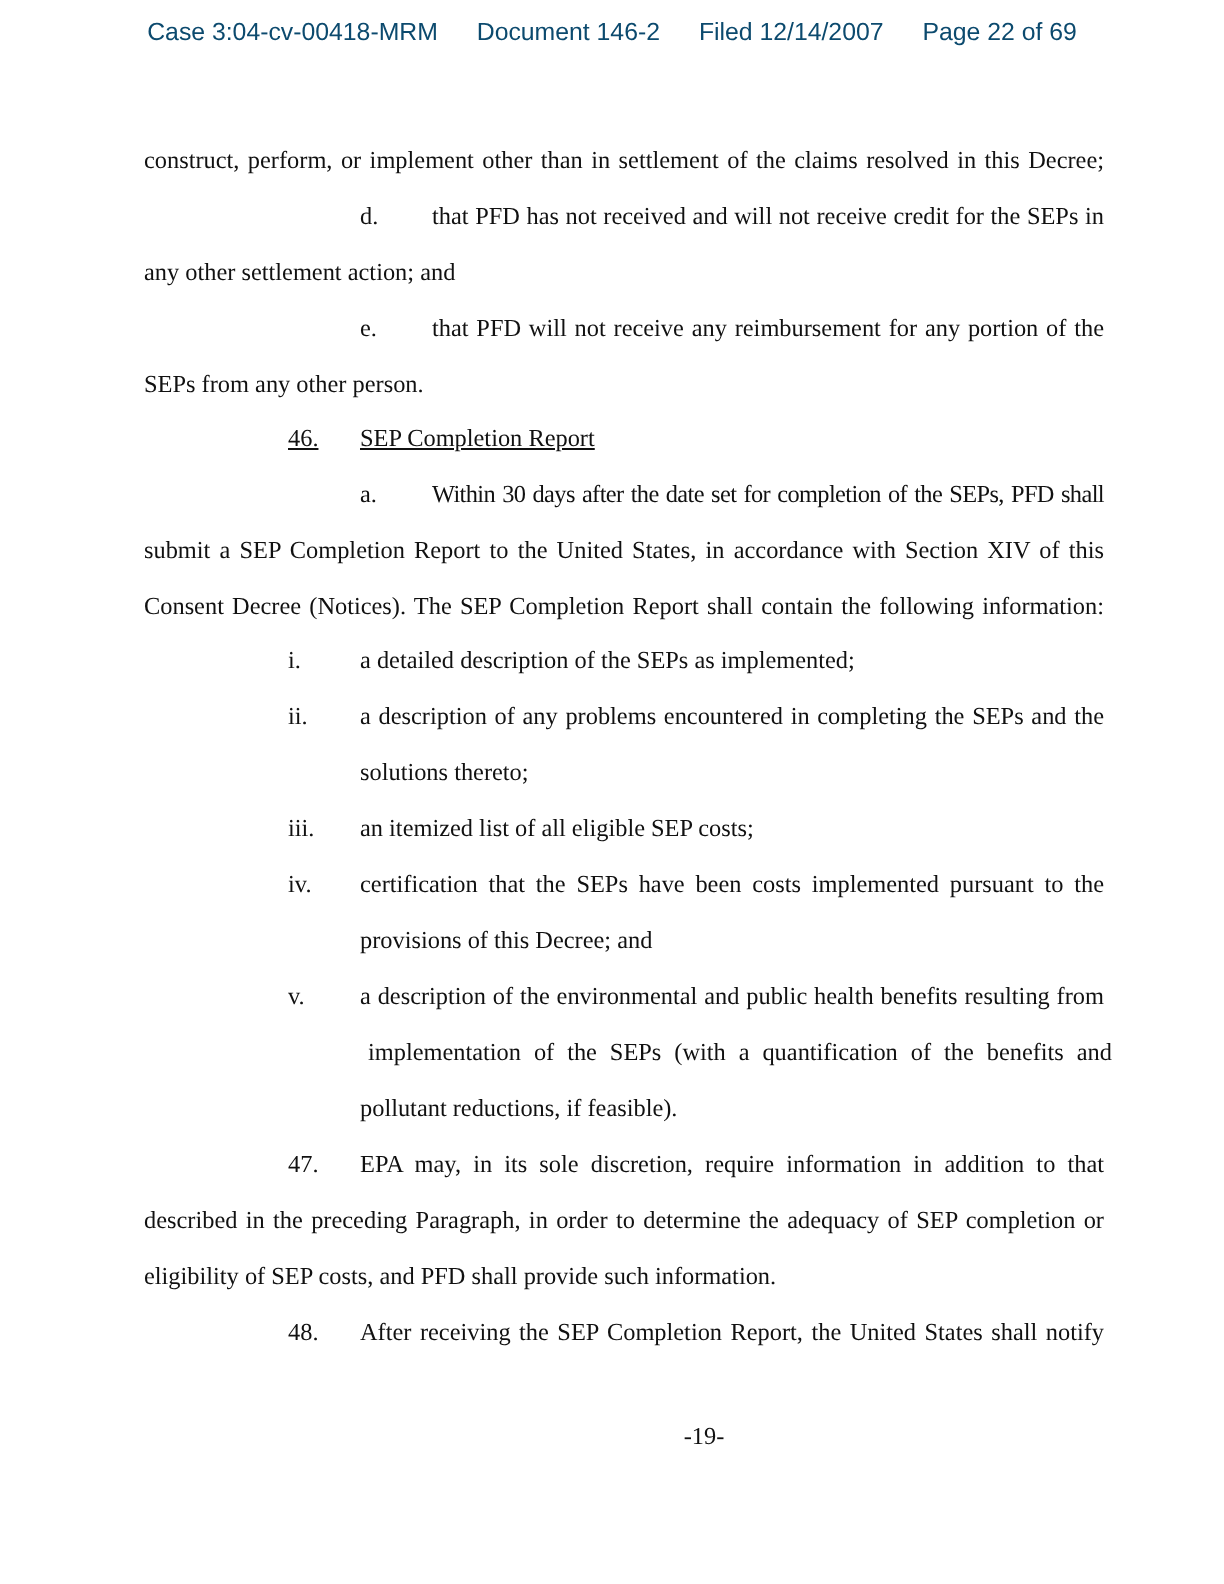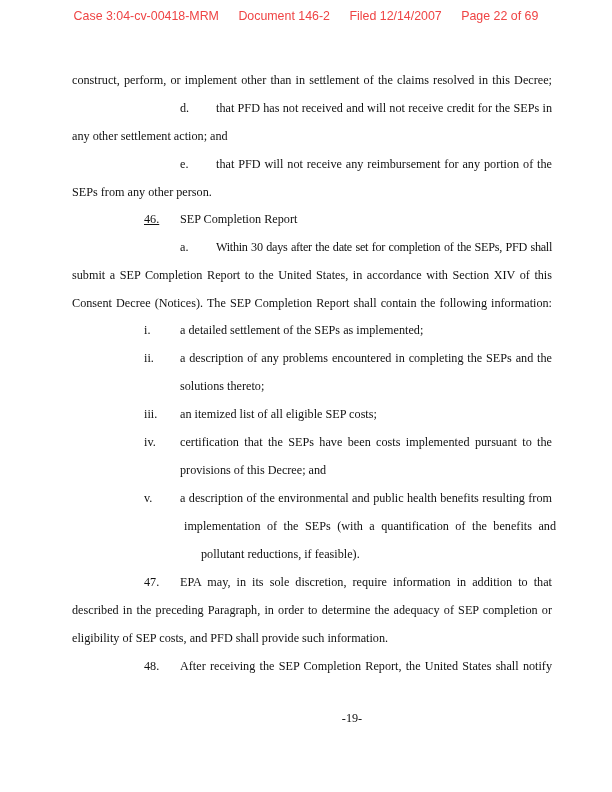--- a/index.html
+++ b/index.html
@@ -1,29 +1,29 @@
 <!DOCTYPE html>
 <html><head>
 <meta charset="utf-8">
 <style>
   html, body { margin: 0; padding: 0; background: #ffffff; }
   body { width: 612px; height: 792px; position: relative; overflow: hidden; }
   .header {
     position: absolute; top: 9px; left: 0; width: 612px; text-align: center;
-    font-family: "Liberation Sans", sans-serif; font-size: 12.4px; color: #ef4444;
+    font-family: "Liberation Sans", sans-serif; font-size: 12.4px; color: #0c4a6e;
     white-space: nowrap;
   }
   .header span { display: inline-block; }
   .header .gap { width: 16px; }
   .page {
     font-family: "Liberation Serif", serif; font-size: 12.2px; color: #111;
   }
   .line { position: absolute; white-space: nowrap; line-height: 14px; }
   .just { text-align: justify; text-align-last: justify; white-space: normal; }
-  .u { }
+  .u { text-decoration: underline; }
   .num { position: absolute; }
   .footer { position: absolute; top: 711px; left: 0; width: 612px; text-align: center; padding-left: 46px; }
 </style>
 </head>
 <body>
 
 <div class="header">
   <span>Case 3:04-cv-00418-MRM</span><span class="gap"></span>
   <span>Document 146-2</span><span class="gap"></span>
   <span>Filed 12/14/2007</span><span class="gap"></span>
@@ -43,37 +43,37 @@
 
   <div class="num line" style="top:212px;left:144px;text-decoration:underline;">46.</div>
   <div class="line u" style="top:212px;left:180px;">SEP Completion Report</div>
 
   <div class="num line" style="top:240px;left:180px;">a.</div>
   <div class="line just" style="top:240px;left:216px;width:336px;letter-spacing:-0.3px;">Within 30 days after the date set for completion of the SEPs, PFD shall</div>
   <div class="line just" style="top:268px;left:72px;width:480px;">submit a SEP Completion Report to the United States, in accordance with Section XIV of this</div>
   <div class="line just" style="top:296px;left:72px;width:480px;">Consent Decree (Notices).  The SEP Completion Report shall contain the following information:</div>
 
   <div class="num line" style="top:323px;left:144px;">i.</div>
-  <div class="line" style="top:323px;left:180px;">a detailed settlement of the SEPs as implemented;</div>
+  <div class="line" style="top:323px;left:180px;">a detailed description of the SEPs as implemented;</div>
 
   <div class="num line" style="top:351px;left:144px;">ii.</div>
   <div class="line just" style="top:351px;left:180px;width:372px;">a description of any problems encountered in completing the SEPs and the</div>
   <div class="line" style="top:379px;left:180px;">solutions thereto;</div>
 
   <div class="num line" style="top:407px;left:144px;">iii.</div>
   <div class="line" style="top:407px;left:180px;">an itemized list of all eligible SEP costs;</div>
 
   <div class="num line" style="top:435px;left:144px;">iv.</div>
   <div class="line just" style="top:435px;left:180px;width:372px;">certification that the SEPs have been costs implemented pursuant to the</div>
   <div class="line" style="top:463px;left:180px;text-align:right;">provisions of this Decree; and</div>
 
   <div class="num line" style="top:491px;left:144px;">v.</div>
   <div class="line just" style="top:491px;left:180px;width:372px;">a description of the environmental and public health benefits resulting from</div>
   <div class="line just" style="top:519px;left:184px;width:372px;">implementation of the SEPs (with a quantification of the benefits and</div>
-  <div class="line" style="top:547px;left:180px;margin-left:21px;">pollutant reductions, if feasible).</div>
+  <div class="line" style="top:547px;left:180px;">pollutant reductions, if feasible).</div>
 
   <div class="num line" style="top:575px;left:144px;">47.</div>
   <div class="line just" style="top:575px;left:180px;width:372px;">EPA may, in its sole discretion, require information in addition to that</div>
   <div class="line just" style="top:603px;left:72px;width:480px;">described in the preceding Paragraph, in order to determine the adequacy of SEP completion or</div>
   <div class="line" style="top:631px;left:72px;">eligibility of SEP costs, and PFD shall provide such information.</div>
 
   <div class="num line" style="top:659px;left:144px;">48.</div>
   <div class="line just" style="top:659px;left:180px;width:372px;">After receiving the SEP Completion Report, the United States shall notify</div>
 
   <div class="footer line">-19-</div>

